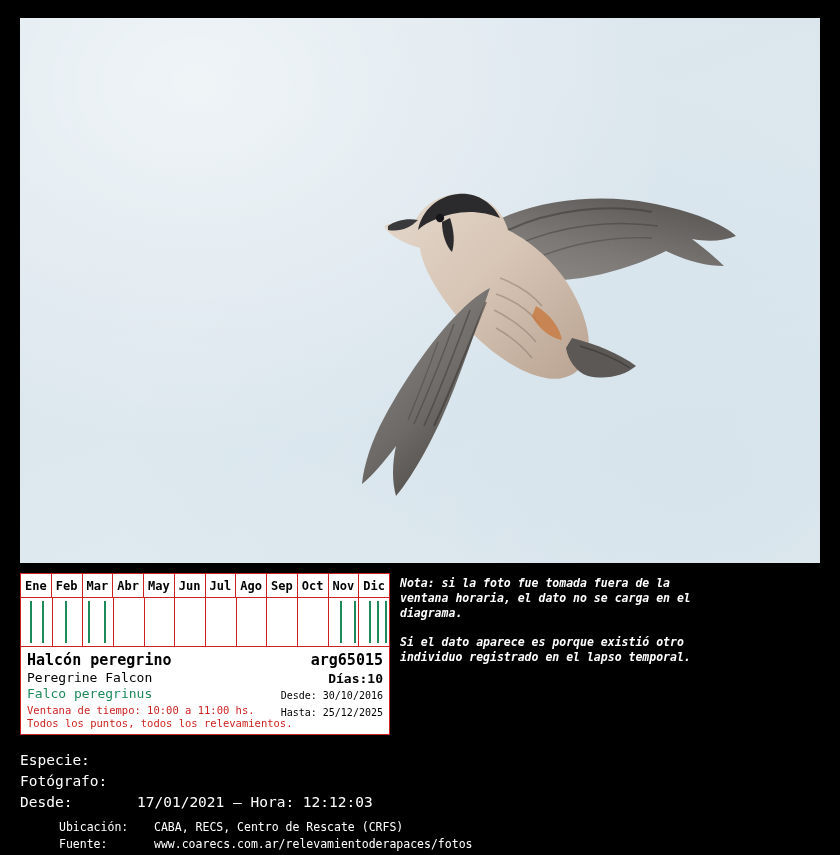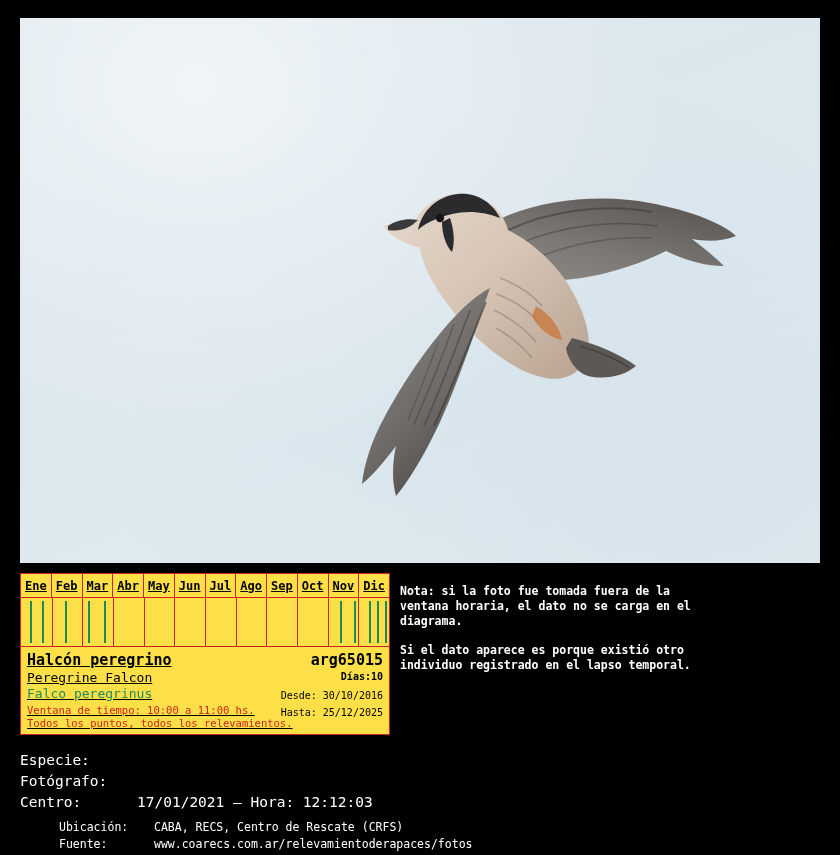--- a/index.html
+++ b/index.html
@@ -48,25 +48,24 @@
     height: 390px;
   }
 
   
   .diagram {
     position: absolute;
     left: 20px;
     top: 573px;
     width: 370px;
     height: 162px;
-    background: #fde047;
+    background: #ffffff;
     color: #000000;
     border: 1px solid #cc2222;
     box-sizing: border-box;
-    text-decoration: underline;
   }
   .months {
     display: flex;
     height: 23px;
     border-bottom: 1px solid #cc2222;
   }
   .month {
     flex: 1 1 0;
     font-size: 12px;
     font-weight: bold;
@@ -136,21 +135,21 @@
     right: 6px;
     top: 4px;
     font-size: 15px;
     font-weight: bold;
     color: #000;
   }
   .days {
     position: absolute;
     right: 6px;
     top: 24px;
-    font-size: 10px;
+    font-size: 13px;
     font-weight: bold;
     color: #000;
   }
   .desde {
     position: absolute;
     right: 6px;
     top: 43px;
     font-size: 10px;
     color: #000;
   }
@@ -167,21 +166,21 @@
     position: absolute;
     left: 400px;
     top: 572px;
     width: 300px;
     font-size: 11.5px;
     font-weight: bold;
     color: #ffffff;
     line-height: 15px;
     font-family: "DejaVu Sans Mono", monospace;
   }
-  .note p { margin: 12px 0 14px 0; }
+  .note p { margin: 4px 0 14px 0; font-style: italic; }
 
   
   .details {
     position: absolute;
     left: 20px;
     top: 750px;
     width: 800px;
     color: #ffffff;
   }
   .row { display: flex; align-items: baseline; }
@@ -317,21 +316,21 @@
 </div>
 
 <div class="details">
   <div class="row big">
     <span class="lbl-big">Especie:</span>
   </div>
   <div class="row big">
     <span class="lbl-big">Fotógrafo:</span>
   </div>
   <div class="row big">
-    <span class="lbl-big">Centro:</span>
+    <span class="lbl-big">Desde:</span>
     <span class="val">17/01/2021 — Hora: 12:12:03</span>
   </div>
   <div class="spacer"></div>
   <div class="row small">
     <span class="lbl-small">Ubicación:</span>
     <span class="val">CABA, RECS, Centro de Rescate (CRFS)</span>
   </div>
   <div class="row small">
     <span class="lbl-small">Fuente:</span>
     <span class="val">www.coarecs.com.ar/relevamientoderapaces/fotos</span>

